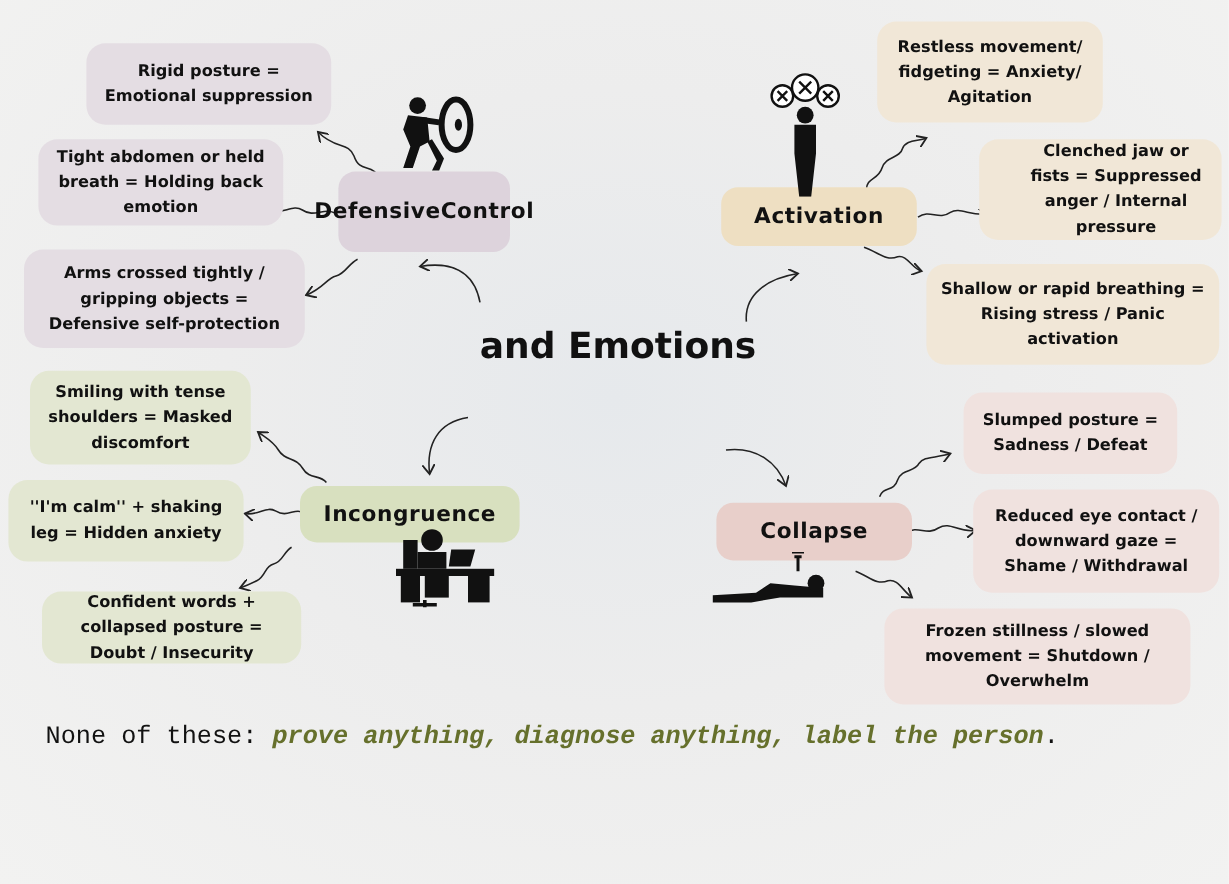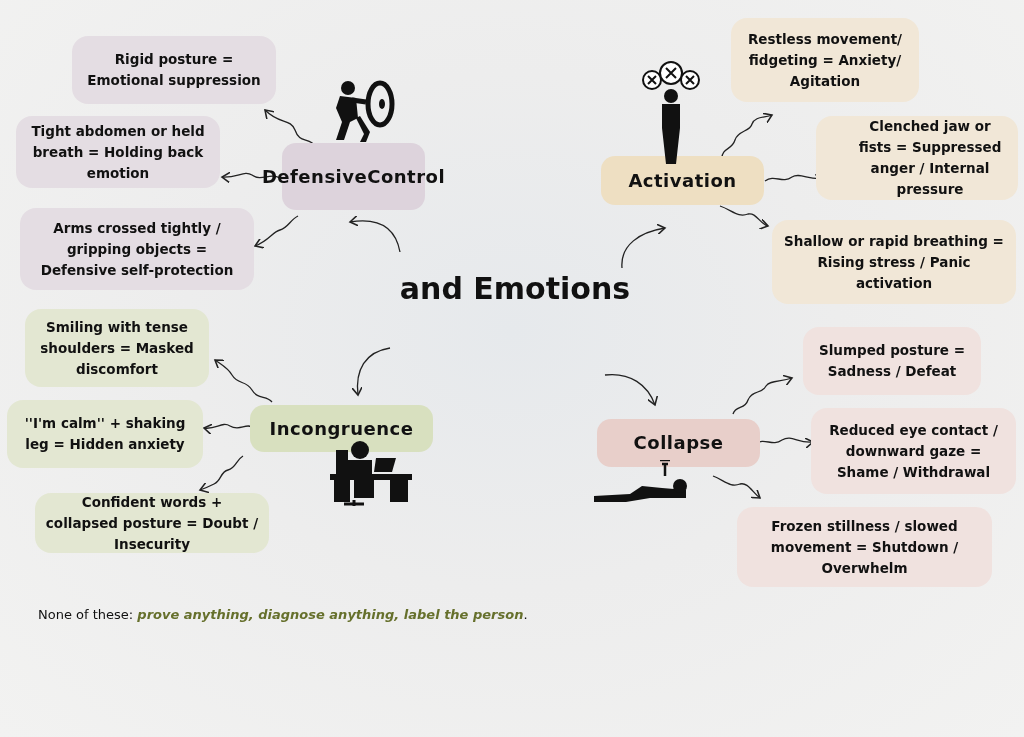--- a/index.html
+++ b/index.html
@@ -21,21 +21,21 @@
   .green-cat { background:#d8e0bf; }
   .pink { background:#f0e2df; }
   .pink-cat { background:#e8cfca; }
   .title {
     position:absolute; left:370px; top:270px; width:290px; text-align:center;
     font-size:30px; line-height:38px; font-weight:bold;
   }
   svg.arrows { position:absolute; left:0; top:0; }
   .boundary { position:absolute; left:38px; top:603px; width:960px; }
   .b-title { font-size:20px; font-weight:bold; margin-bottom:2px; }
-  .b-text { font-size:13px; line-height:23px; }
+  .b-text { font-size:21px; line-height:23px;font-family:Liberation Mono, monospace; }
   .hl { color:#66702c; font-weight:bold; font-style:italic; }
   .icon { position:absolute; }
 </style>
 </head>
 <body>
 
 <svg class="arrows" width="1024" height="737">
   <defs>
     <marker id="ah" markerWidth="8" markerHeight="8" refX="6" refY="4" orient="auto">
       <path d="M0,0 L6,4 L0,8" fill="none" stroke="#222" stroke-width="1.2"></path>
@@ -66,21 +66,21 @@
   </g>
 </svg>
 
 <div class="title">
   <div>and Emotions</div>
 </div>
 
 <div class="box purple" style="left:72px;top:36px;width:204px;height:68px;">
   <span>Rigid posture = Emotional suppression</span>
 </div>
-<div class="box purple" style="left:16px;top:116px;width:204px;height:72px;align-items:flex-end;">
+<div class="box purple" style="left:32px;top:116px;width:204px;height:72px;align-items:flex-end;">
   <span>Tight abdomen or held breath = Holding back emotion</span>
 </div>
 <div class="box purple" style="left:20px;top:208px;width:234px;height:82px;">
   <span>Arms crossed tightly / gripping objects = Defensive self-protection</span>
 </div>
 <div class="box cat purple-cat" style="left:282px;top:143px;width:143px;height:67px;flex-direction:row;">
   <span>Defensive</span>
   <span>Control</span>
 </div>
 <svg class="icon" style="left:330px;top:78px;" width="70" height="72" viewBox="0 0 70 72">
@@ -118,21 +118,21 @@
   <circle cx="31" cy="36" r="7" fill="#111"></circle>
   <path d="M22,44 L40,44 L40,68 L36,104 L31,104 L31,76 L31,104 L26,104 L22,68 Z" fill="#111"></path>
 </svg>
 
 <div class="box green" style="left:25px;top:309px;width:184px;height:78px;">
   <span>Smiling with tense shoulders = Masked discomfort</span>
 </div>
 <div class="box green" style="left:7px;top:400px;width:196px;height:68px;">
   <span>''I'm calm'' + shaking leg = Hidden anxiety</span>
 </div>
-<div class="box green" style="left:35px;top:493px;width:234px;height:60px;">
+<div class="box green" style="left:35px;top:493px;width:216px;height:60px;">
   <span>Confident words + collapsed posture = Doubt / Insecurity</span>
 </div>
 <div class="box cat green-cat" style="left:250px;top:405px;width:183px;height:47px;">
   <span>Incongruence</span>
 </div>
 <svg class="icon" style="left:330px;top:440px;" width="82" height="68" viewBox="0 0 82 68">
   <rect x="6" y="10" width="12" height="24" fill="#111"></rect>
   <circle cx="30" cy="10" r="9" fill="#111"></circle>
   <path d="M18,20 L42,20 L42,34 L18,34 Z" fill="#111"></path>
   <path d="M46,18 L66,18 L62,32 L44,32 Z" fill="#111"></path>

